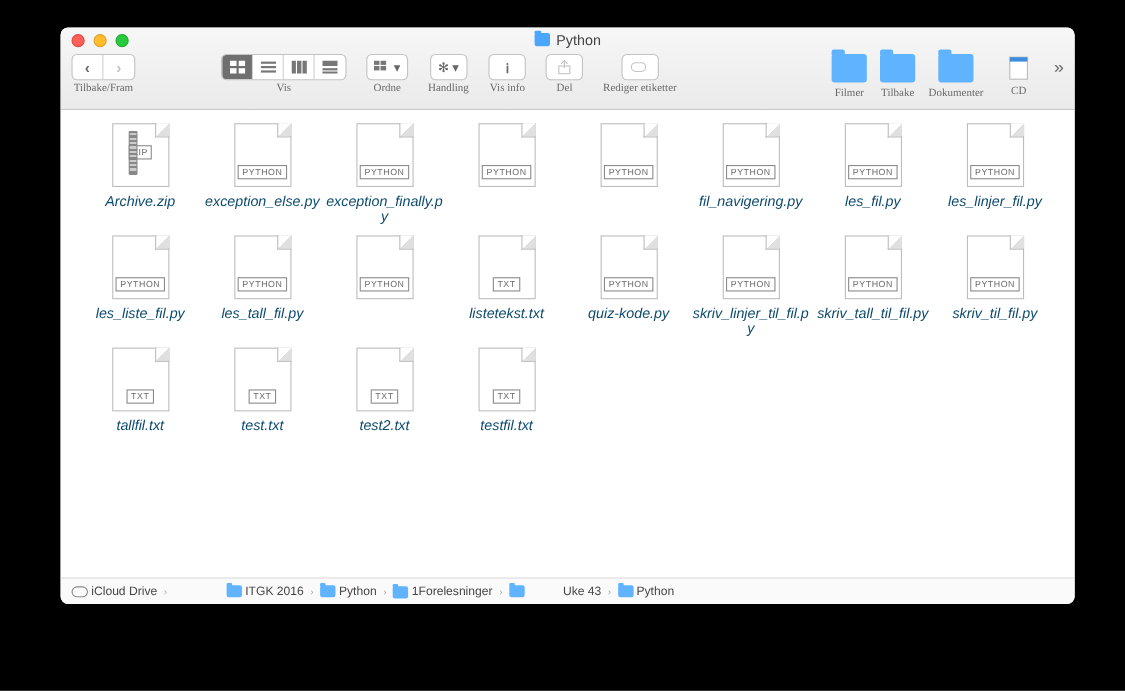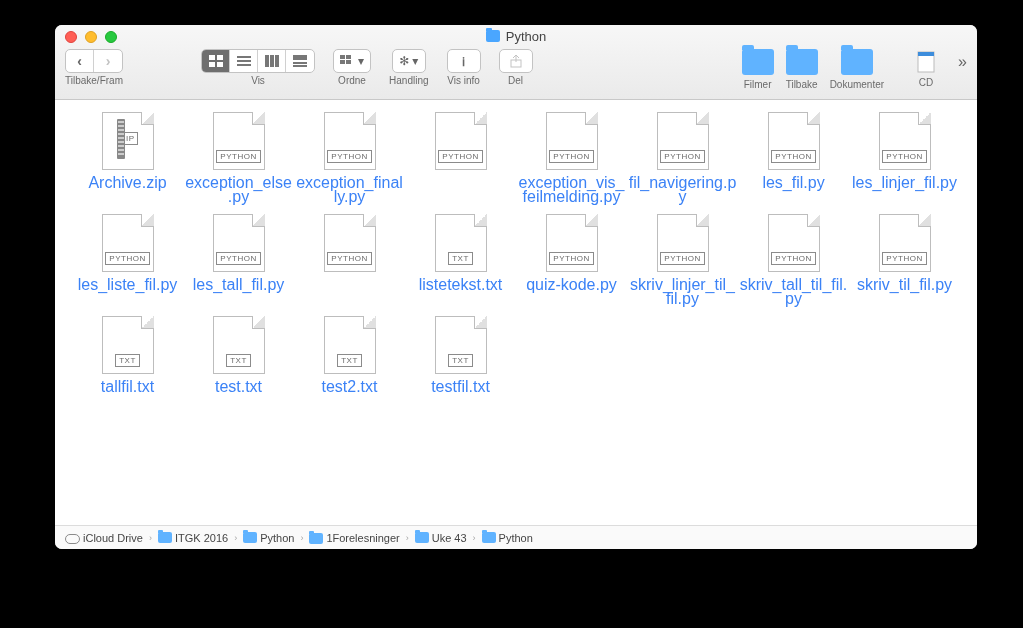--- a/index.html
+++ b/index.html
@@ -39,21 +39,21 @@
   .dot.red { background: #ff5f56; border:1px solid #e0443e; }
   .dot.yellow { background: #ffbd2e; border:1px solid #dea123; }
   .dot.green { background: #27c93f; border:1px solid #1aab29; }
   .title-row { height: 22px; display:flex; align-items:center; justify-content:center; gap:6px; }
   .title-row .folder-mini { width:14px; height:12px; background:#4aa6ff; border-radius:2px; position:relative;}
   .title-row .folder-mini::before{content:"";position:absolute;left:0;top:-2px;width:6px;height:3px;background:#4aa6ff;border-radius:1px 1px 0 0;}
   .title-text { font-weight:500; color:#444; font-size:13px;}
   
   .toolbar { flex:1; display:flex; align-items:flex-start; padding: 2px 10px 0 10px; gap:18px; }
   .tool-group { display:flex; flex-direction:column; align-items:center; gap:2px; }
-  .tool-label { font-size:10px; color:#6a6a6a; }
+  .tool-label { font-size:10px; color:#6a6a6a;font-family:Liberation Serif, serif; }
   .seg { display:flex; background:#fff; border:1px solid #c3c3c3; border-radius:5px; height:24px; overflow:hidden;}
   .seg button { width:28px; border:none; background:transparent; border-right:1px solid #d0d0d0; display:flex; align-items:center; justify-content:center; cursor:pointer; color:#666;}
   .seg button:last-child{border-right:none;}
   .seg .active { background:#6f6f6f; color:#fff;}
   .btn { height:24px; min-width:34px; background:#fff; border:1px solid #c3c3c3; border-radius:5px; display:flex; align-items:center; justify-content:center; cursor:pointer; color:#666; padding:0 6px;}
   .btn.disabled, .seg button.disabled { color:#c3c3c3; cursor:default;}
   .tool-group.folders { flex-direction:row; gap:12px; align-items:flex-start;}
   .folder-icon { width:32px; height:26px; background:#60b3ff; border-radius:3px; position:relative; }
   .folder-icon::before{content:"";position:absolute;left:0;top:-4px;width:12px;height:5px;background:#60b3ff;border-radius:2px 2px 0 0;}
   .folder-col { display:flex; flex-direction:column; align-items:center; gap:4px;}
@@ -92,21 +92,21 @@
     border-left:1px solid #bdbdbd;
     border-bottom:1px solid #bdbdbd;
   }
   .doc-badge {
     border:1px solid #8b8b8b; font-size:8px; letter-spacing:0.5px;
     padding:1px 3px; margin-bottom:6px; color:#6a6a6a; background:#fff;
   }
   .item.zip .doc { display:flex; align-items:center; justify-content:center;}
   .zip-strip { width:8px; height:40px; background:#888; position:absolute; top:6px; left:14px; border-radius:1px;}
   .zip-strip::before{content:"";position:absolute;left:1px;top:2px;width:6px;height:36px;background:repeating-linear-gradient(#ccc,#ccc 2px,#888 2px,#888 4px);}
-  .item-label { font-size:16px; color:#3b82f6; line-height:14px; max-width:108px; word-break:break-word; }
+  .item-label { font-size:13px; color:#0c4a6e; line-height:14px; max-width:108px; word-break:break-word;font-style:italic; }
   
   .pathbar {
     height:24px; background:#fafafa; border-top:1px solid #dcdcdc;
     display:flex; align-items:center; padding:0 10px; gap:6px;
     font-size:11px; color:#454545;
   }
   .pathbar .sep { color:#a5a5a5; font-size:9px;}
   .pathbar .fmini { width:14px; height:11px; background:#60b3ff; border-radius:2px; position:relative; display:inline-block; margin-right:3px;}
   .pathbar .fmini::before{content:"";position:absolute;left:0;top:-2px;width:5px;height:3px;background:#60b3ff;border-radius:1px 1px 0 0;}
   .pathbar .cloud {
@@ -220,39 +220,47 @@
       <div class="tool-group">
         <div class="btn disabled">
           <svg width="14" height="14">
               <rect x="2" y="6" width="10" height="7" fill="none" stroke="#c3c3c3"></rect>
               <path d="M7 1 v7 M4 4 l3 -3 l3 3" fill="none" stroke="#c3c3c3"></path>
             </svg>
         </div>
         <div class="tool-label">Del</div>
       </div>
 
+      <div class="tool-group">
+        <div class="btn disabled">
+          <svg width="18" height="12">
+              <rect x="1" y="2" width="13" height="8" rx="4" fill="none" stroke="#c3c3c3"></rect>
+            </svg>
+        </div>
+        <div class="tool-label">Rediger etiketter</div>
+      </div>
 
       <div class="spacer"></div>
 
       <div class="tool-group folders">
         <div class="folder-col">
           <div class="folder-icon"></div>
           <div class="tool-label">Filmer</div>
         </div>
         <div class="folder-col">
           <div class="folder-icon"></div>
           <div class="tool-label">Tilbake</div>
         </div>
         <div class="folder-col">
           <div class="folder-icon"></div>
           <div class="tool-label">Dokumenter</div>
         </div>
       </div>
 
-      <div class="tool-group" style="margin-left:10px">
+      <div class="tool-group" style="">
         <div style="width:28px;height:26px;display:flex;align-items:center;justify-content:center">
           <svg width="22" height="24">
               <rect x="3" y="2" width="16" height="20" fill="#fff" stroke="#bbb"></rect>
               <rect x="3" y="2" width="16" height="4" fill="#3d8ddc"></rect>
             </svg>
         </div>
         <div class="tool-label">CD</div>
       </div>
 
       <div style="font-size:16px;color:#666;padding-top:4px">»</div>
@@ -282,21 +290,20 @@
         </div>
         <div class="item">
           <div class="doc">
             <div class="doc-badge">PYTHON</div>
           </div>
         </div>
         <div class="item">
           <div class="doc">
             <div class="doc-badge">PYTHON</div>
           </div>
-          <div class="item-label">exception_vis_feilmelding.py</div>
         </div>
         <div class="item">
           <div class="doc">
             <div class="doc-badge">PYTHON</div>
           </div>
           <div class="item-label">fil_navigering.py</div>
         </div>
         <div class="item">
           <div class="doc">
             <div class="doc-badge">PYTHON</div>
@@ -377,41 +384,41 @@
         <div class="item">
           <div class="doc">
             <div class="doc-badge">TXT</div>
           </div>
           <div class="item-label">testfil.txt</div>
         </div>
       </div>
   </div>
 
   <div class="pathbar" id="pathbar">
-      <span style="display: inline-flex; align-items: flex-end;">
+      <span style="display: inline-flex; align-items: center;">
         <span class="cloud"></span>
         <span>iCloud Drive</span>
       </span>
       <span class="sep">›</span>
-      <span style="display: inline-flex; ">
+      <span style="display: inline-flex;  margin-left: 48px;">
         <span class="fmini"></span>
         <span>ITGK 2016</span>
       </span>
       <span class="sep">›</span>
       <span style="display: inline-flex; align-items: center;">
         <span class="fmini"></span>
         <span>Python</span>
       </span>
       <span class="sep">›</span>
       <span style="display: inline-flex; align-items: flex-end;">
         <span class="fmini"></span>
         <span>1Forelesninger</span>
       </span>
       <span class="sep">›</span>
-      <span style="display: inline-flex; align-items: center;">
+      <span style="display: inline-flex; align-items: center; gap: 32px;">
         <span class="fmini"></span>
         <span>Uke 43</span>
       </span>
       <span class="sep">›</span>
       <span style="display: inline-flex; align-items: center;">
         <span class="fmini"></span>
         <span>Python</span>
       </span>
     </div>
 

